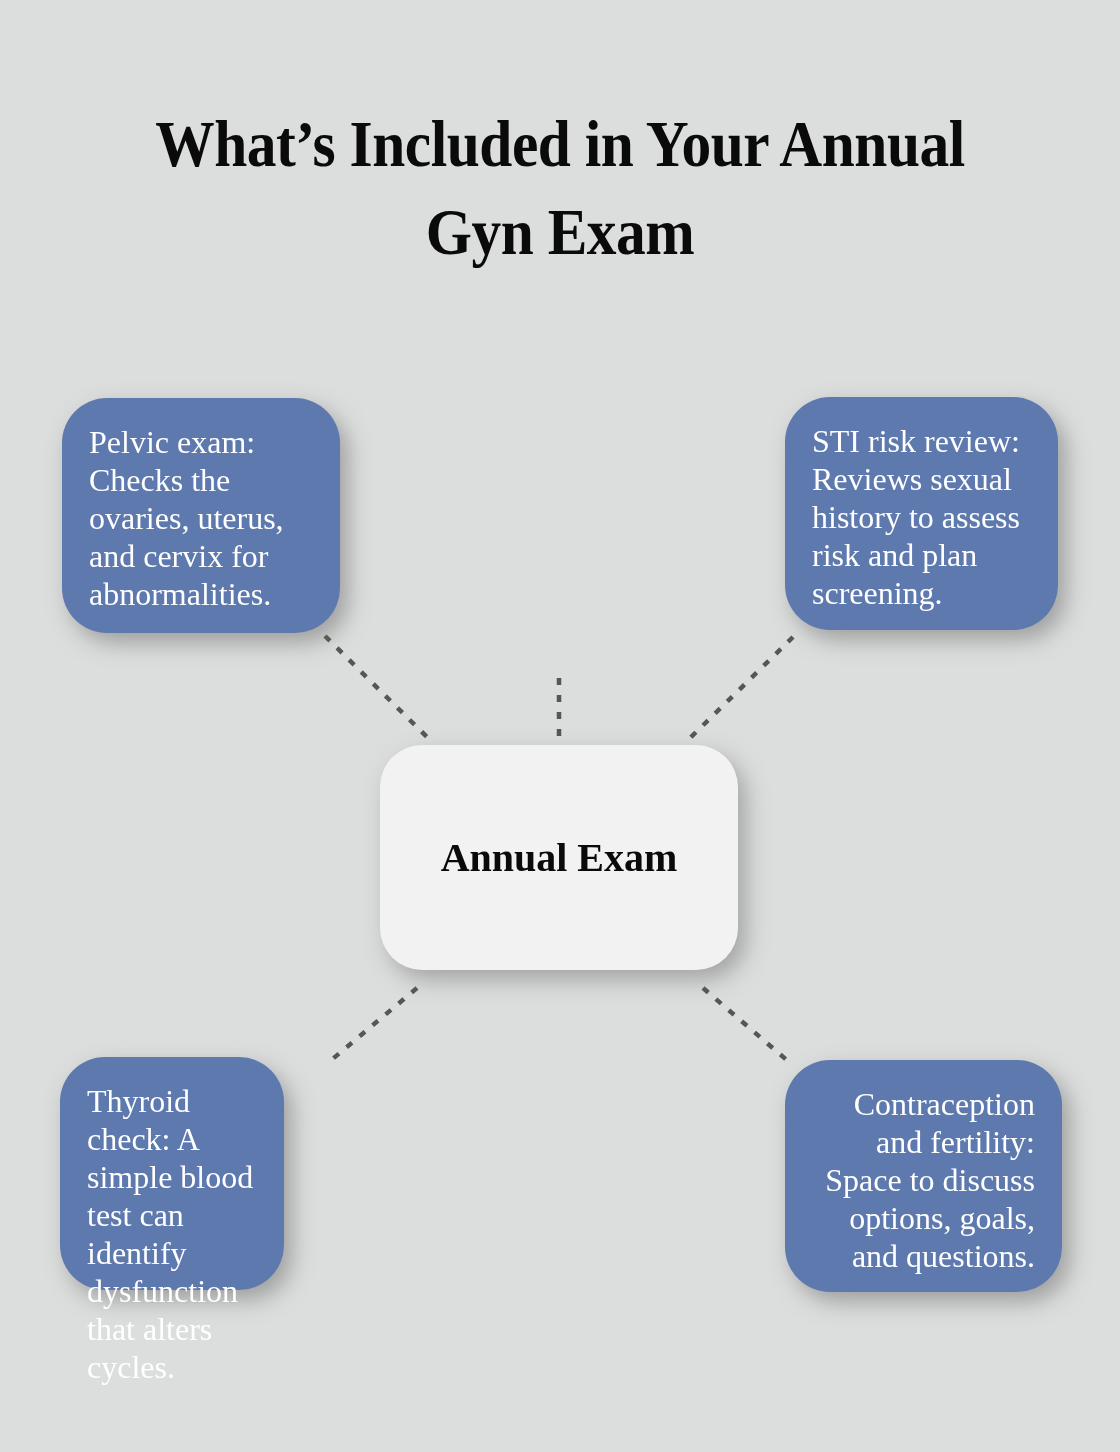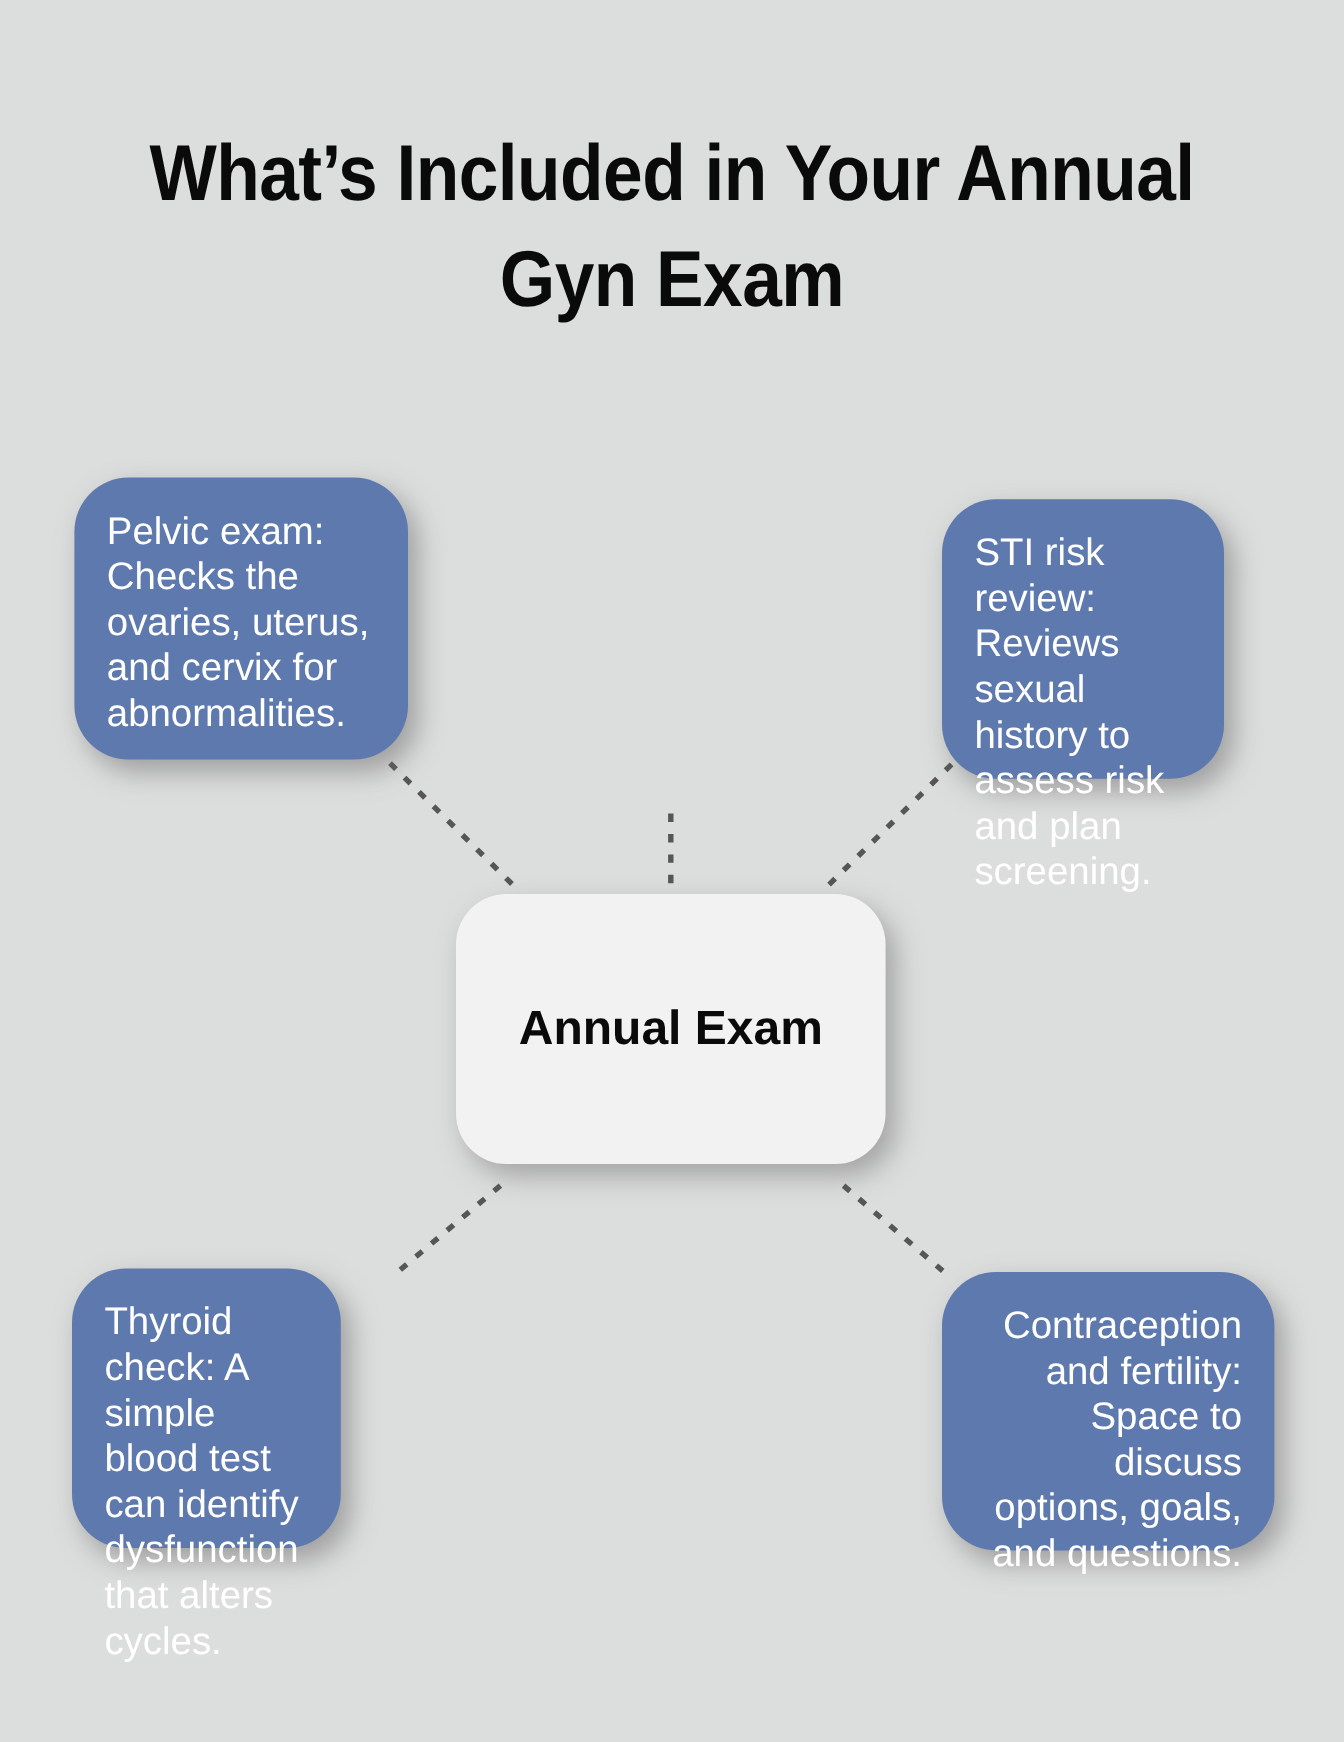--- a/index.html
+++ b/index.html
@@ -12,21 +12,21 @@
     --title-text: #0a0a0a;
   }
   * { margin: 0; padding: 0; box-sizing: border-box; }
   html, body { background: var(--background); }
   .canvas {
     position: relative;
     width: 1120px;
     height: 1452px;
     background: var(--background);
     overflow: hidden;
-    font-family: Liberation Sans, sans-serif;
+    font-family: Liberation Serif, serif;
   }
   .title {
     position: absolute;
     top: 100px;
     left: 0;
     width: 1120px;
     text-align: center;
     color: var(--title-text);
     font-weight: bold;
     font-size: 66px;
@@ -52,21 +52,21 @@
     background: var(--node-fill);
     color: var(--node-text);
     border-radius: 45px;
     box-shadow: 8px 10px 22px rgba(110,110,110,0.55);
     font-size: 32px;
     line-height: 38px;
     padding: 25px 27px 12px 27px;
   }
   .node-pelvic        { left: 62px;  top: 398px;  width: 278px; height: 235px; }
   .node-cycle         { left: 422px; top: 398px;  width: 278px; height: 275px; }
-  .node-sti           { left: 785px; top: 397px;  width: 235px; height: 233px; margin-top: 19px; }
+  .node-sti           { left: 785px; top: 397px;  width: 273px; height: 233px; }
   .node-thyroid       { left: 60px;  top: 1057px; width: 224px; height: 233px; }
   .node-contraception { left: 785px; top: 1060px; width: 277px; height: 232px; text-align: right; }
   .center-node {
     position: absolute;
     left: 380px; top: 745px;
     width: 358px; height: 225px;
     background: var(--center-fill);
     color: var(--center-text);
     border-radius: 42px;
     box-shadow: 8px 10px 22px rgba(110,110,110,0.5);

